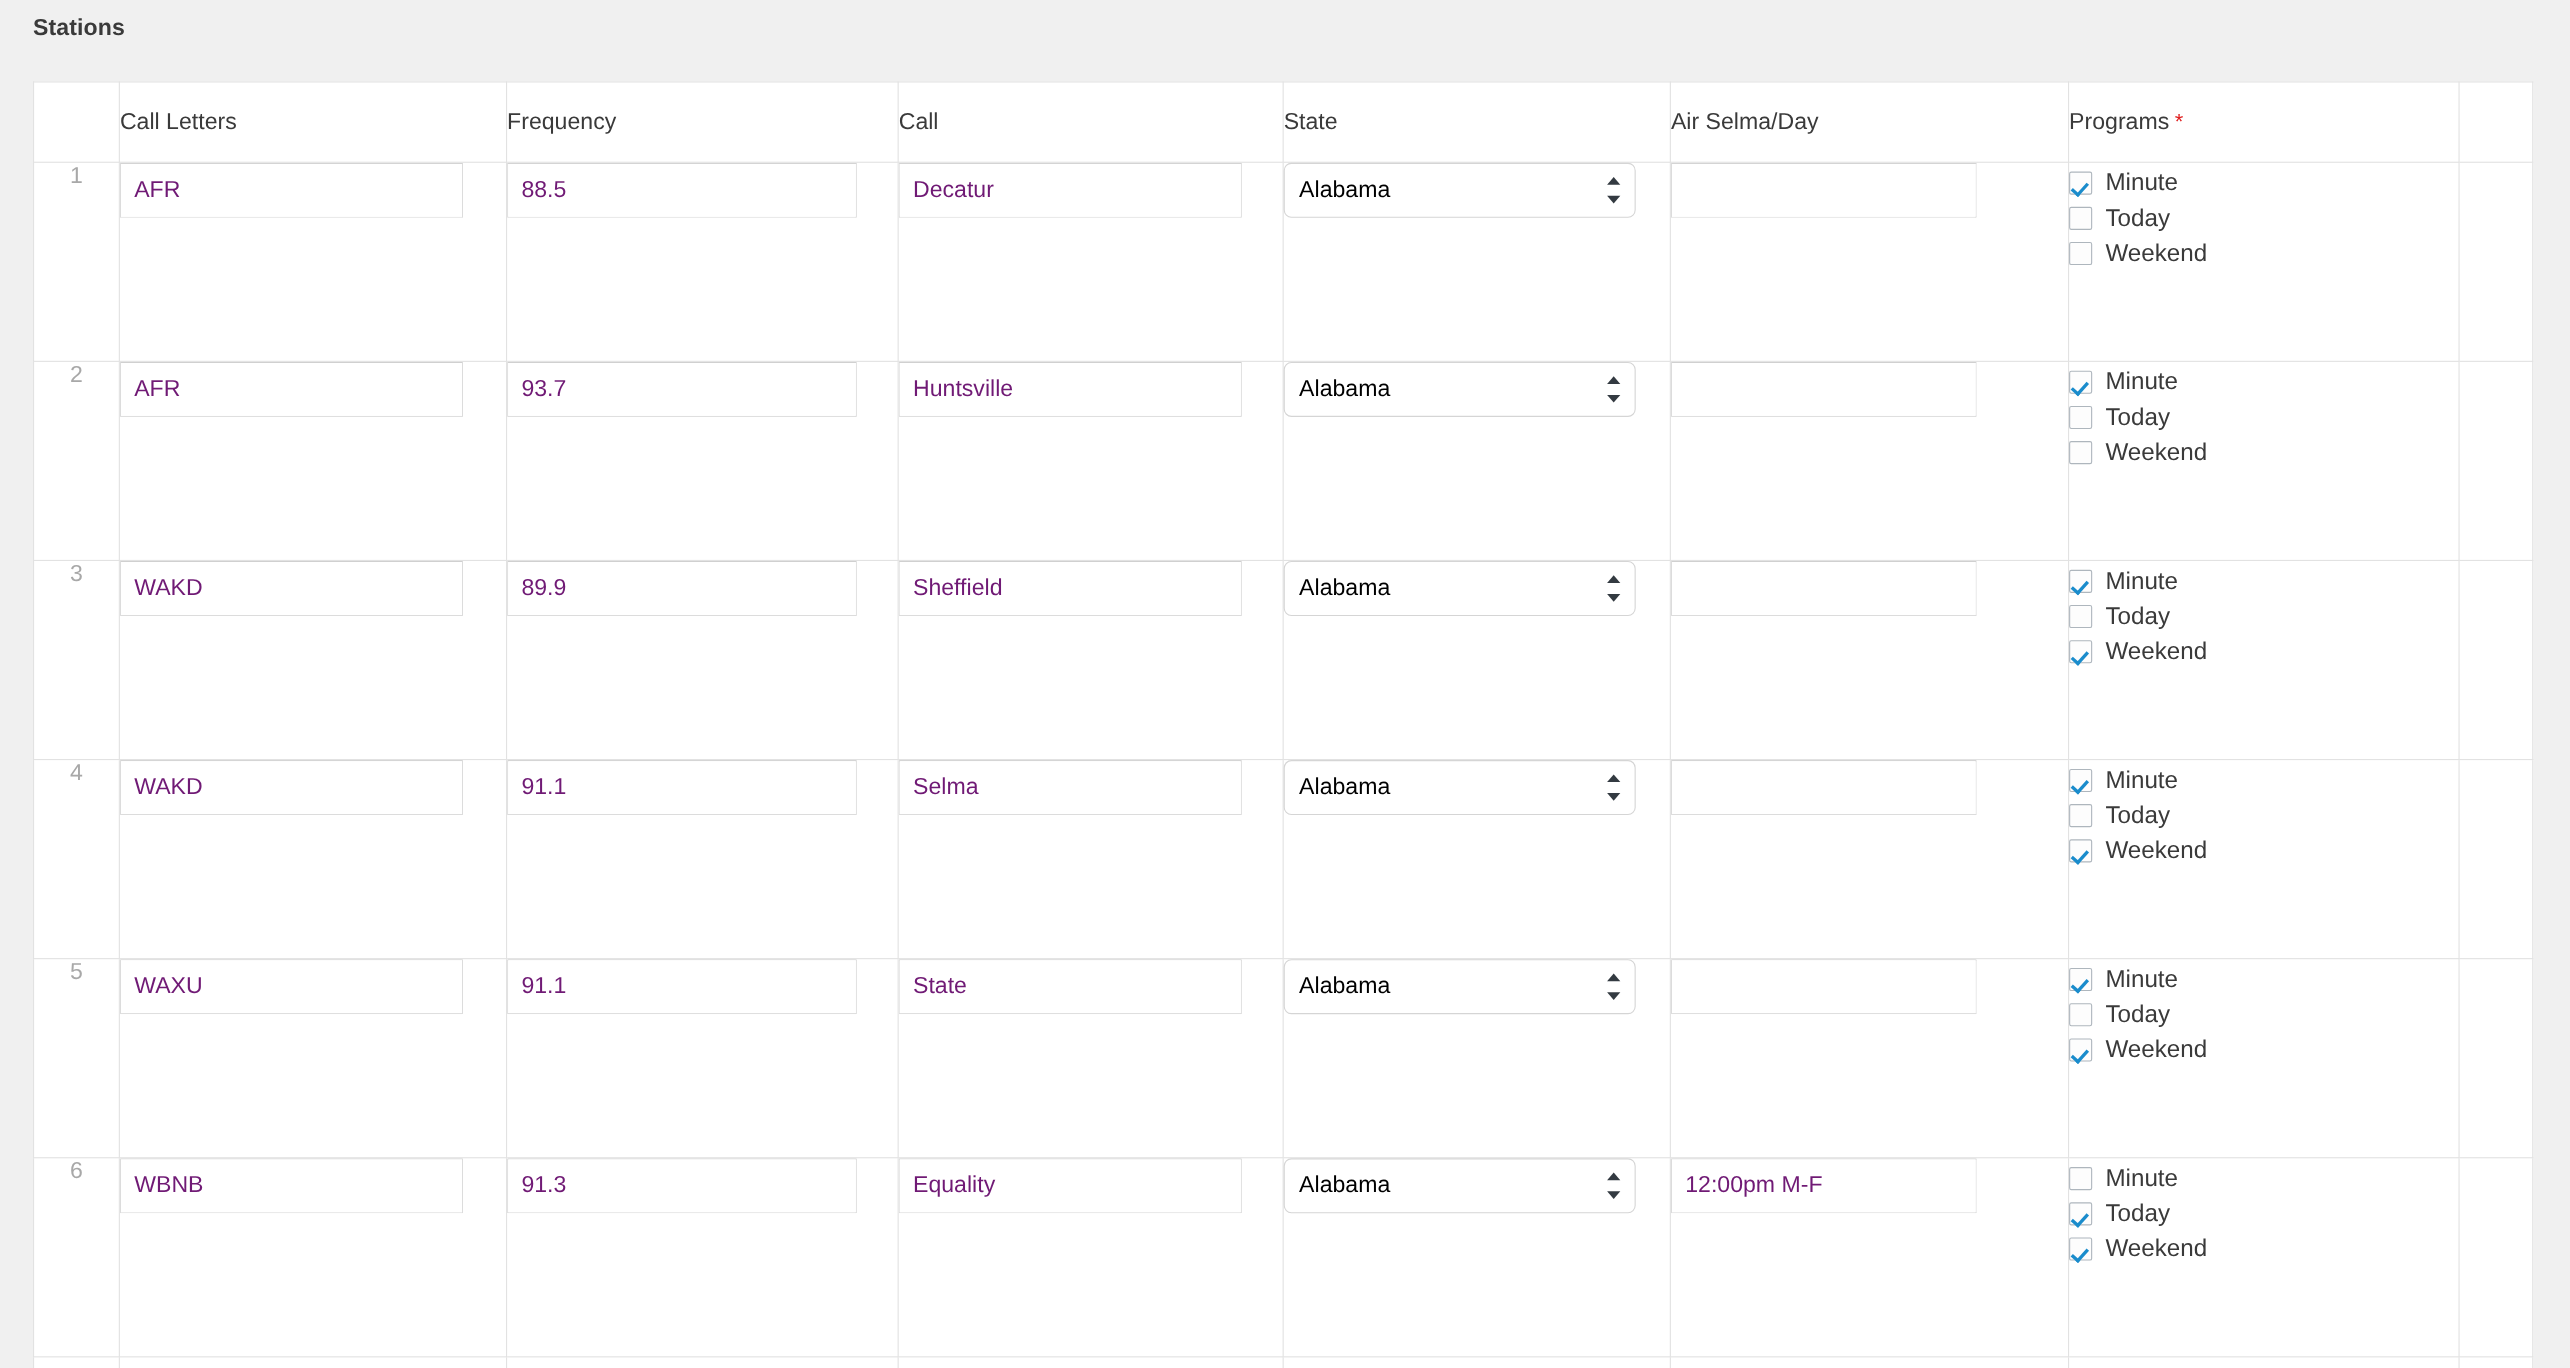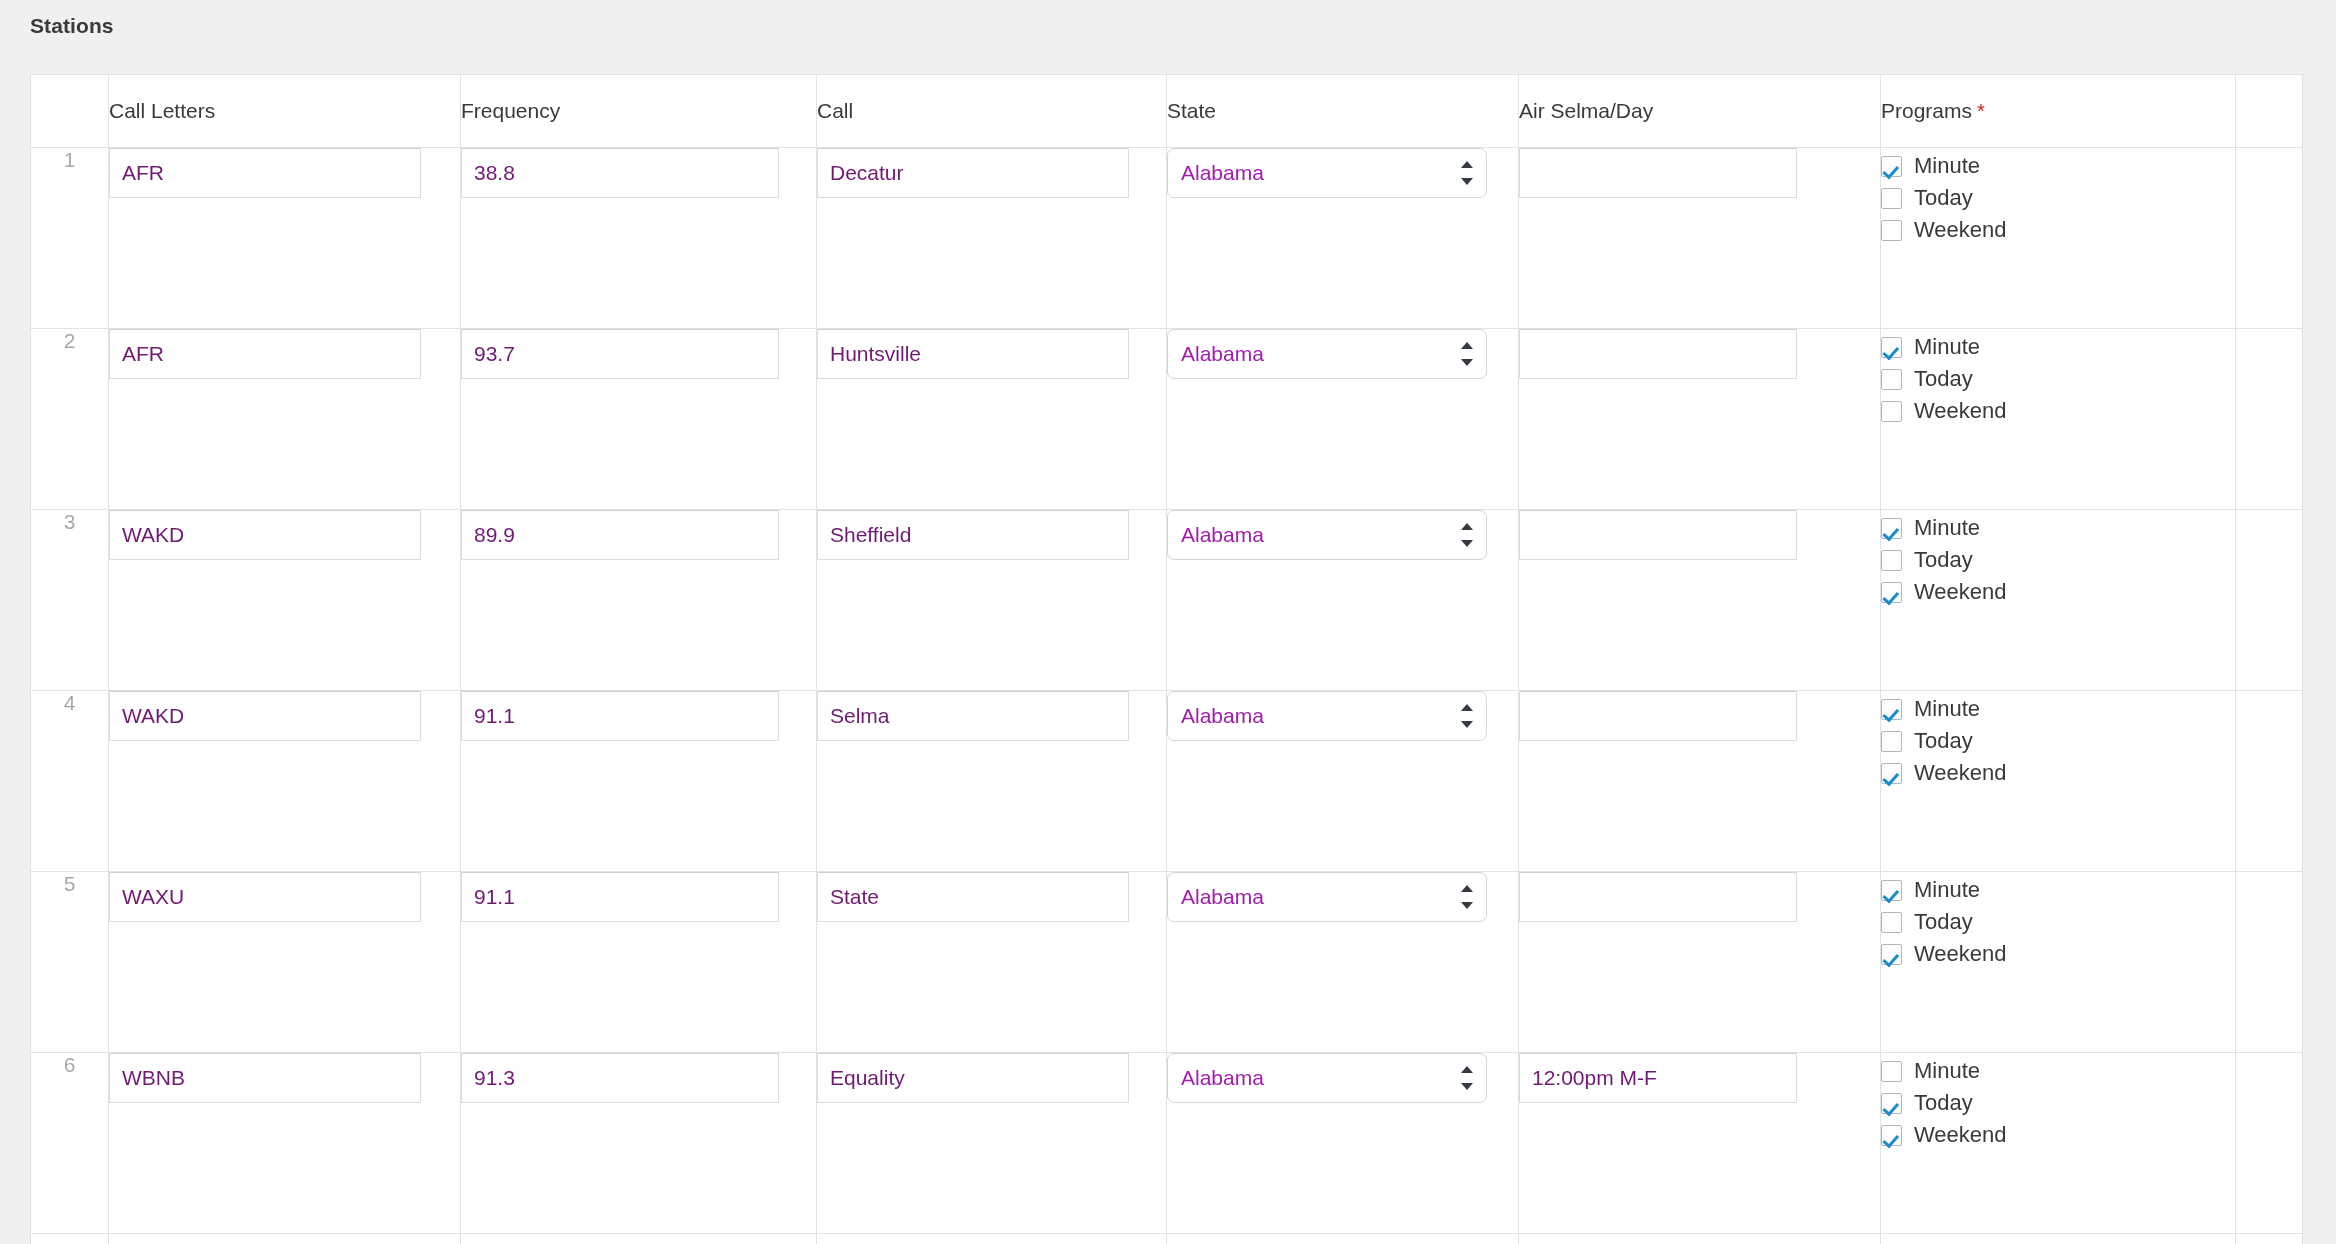--- a/index.html
+++ b/index.html
@@ -109,21 +109,21 @@
 
   .sel {
     position: relative;
     display: block;
     width: 320px;
     height: 50px;
     border: 1px solid #d5d5d5;
     border-radius: 7px;
     background: #ffffff;
     font-size: 21px;
-    color: #a21caf;
+    color: #000000;
     line-height: 48px;
     padding: 0 34px 0 13px;
     cursor: default;
     white-space: nowrap;
     overflow: hidden;
   }
   .sel .arrows {
     position: absolute;
     right: 13px; top: 50%;
     transform: translateY(-50%);
@@ -207,21 +207,21 @@
           <th></th>
         </tr>
       </thead>
       <tbody id="tbody">
           <tr>
             <td class="rownum">1</td>
             <td class="cell">
               <div class="txt ">AFR</div>
             </td>
             <td class="cell">
-              <div class="txt freq">38.8</div>
+              <div class="txt freq">88.5</div>
             </td>
             <td class="cell">
               <div class="txt city">Decatur</div>
             </td>
             <td class="cell">
               <div class="sel"><span>Alabama</span><span class="arrows">
                   <span class="up"></span>
                   <span class="dn"></span>
                 </span></div>
             </td>

